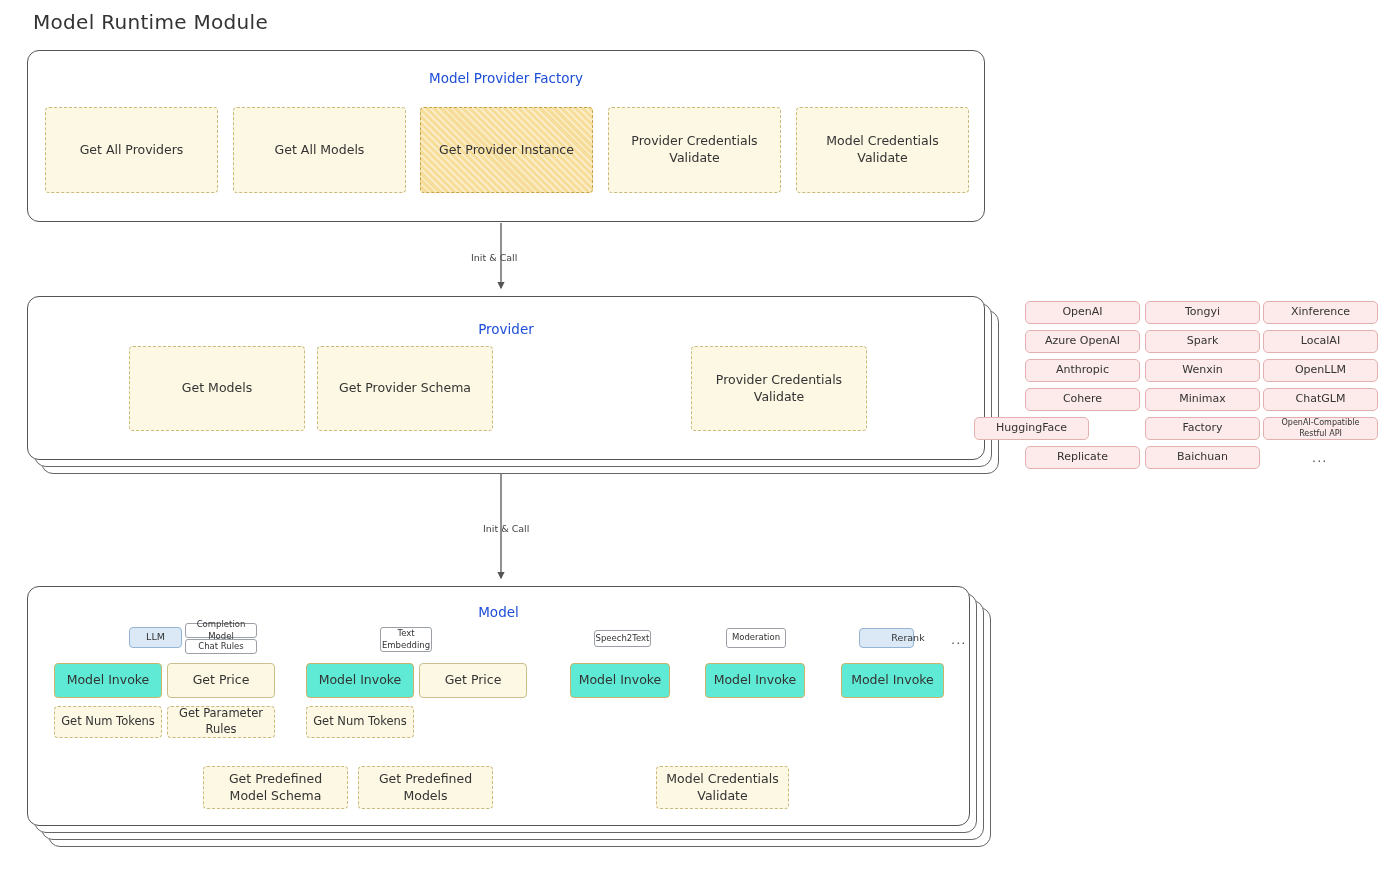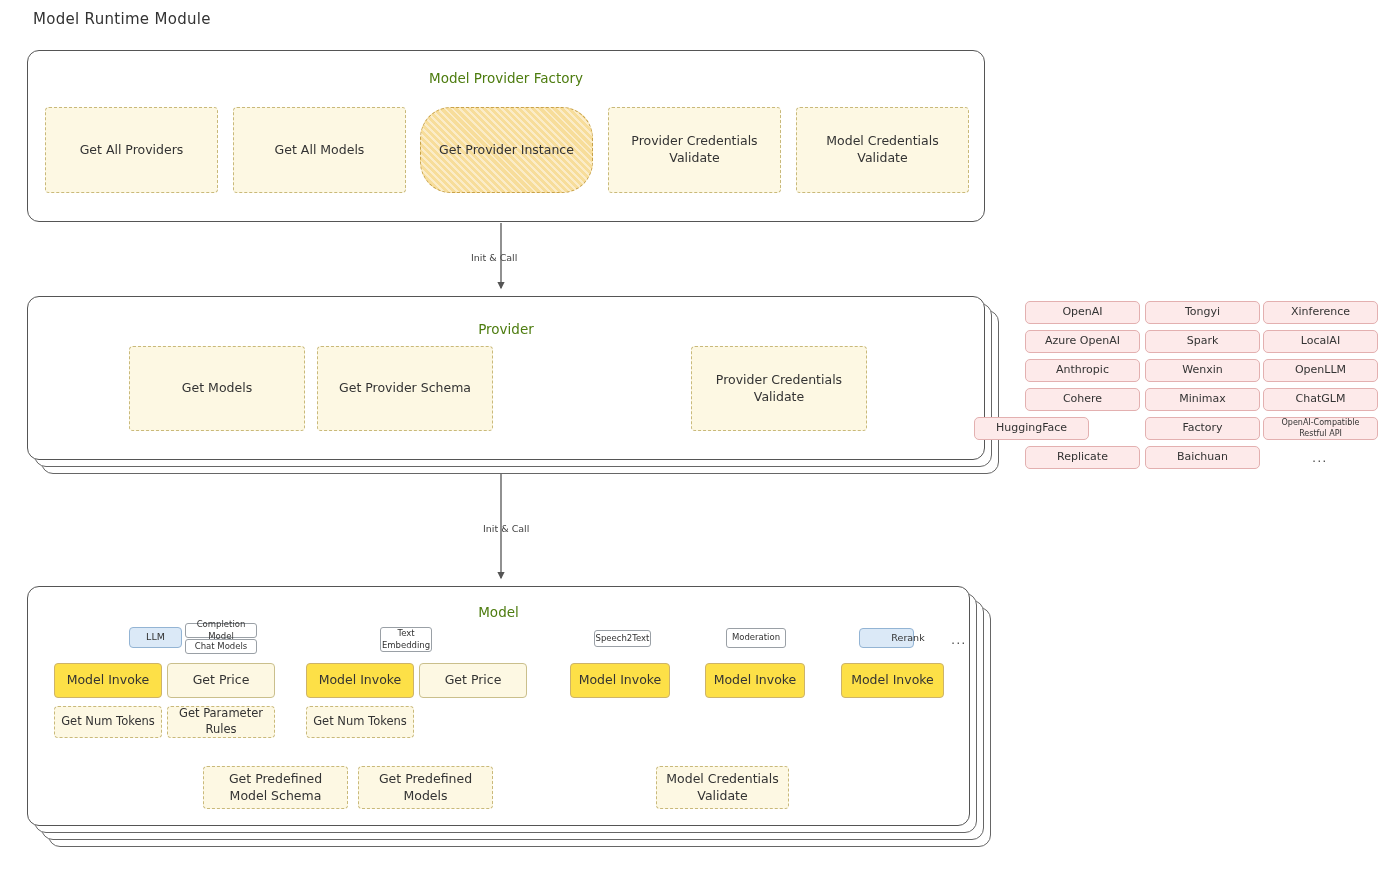--- a/index.html
+++ b/index.html
@@ -20,21 +20,21 @@
     left: 0; top: 0;
     width: 1393px;
     height: 880px;
   }
 
   
   .page-title {
     position: absolute;
     left: 33px;
     top: 10px;
-    font-size: 15px;
+    font-size: 20px;
     color: #333333;
     letter-spacing: 0.3px;
   }
 
   
   .outer-box {
     position: absolute;
     background: #ffffff;
     border: 1.4px solid #555555;
     border-radius: 12px;
@@ -45,21 +45,21 @@
     background: #ffffff;
     border: 1.3px solid #666666;
     border-radius: 12px;
     box-sizing: border-box;
   }
   .box-title {
     position: absolute;
     width: 100%;
     text-align: center;
     font-size: 13.5px;
-    color: #4d7c0f;
+    color: #1d4ed8;
   }
 
   .node {
     position: absolute;
     box-sizing: border-box;
     display: flex;
     align-items: center;
     justify-content: center;
     text-align: center;
     border-radius: 4px;
@@ -80,21 +80,21 @@
     background-image: repeating-linear-gradient(
       45deg,
       rgba(255,255,255,0.45) 0px,
       rgba(255,255,255,0.45) 2px,
       rgba(0,0,0,0) 2px,
       rgba(0,0,0,0) 5px
     );
   }
   
   .n-amber-solid {
-    background: #fde047;
+    background: #5eead4;
     border: 1.2px solid #cdb36a;
   }
   .n-yellow-solid {
     background: #fdf8e3;
     border: 1.2px solid #cabf8c;
   }
   
   .n-blue {
     background: #dbe9f7;
     border: 1.1px solid #93b4d4;
@@ -145,21 +145,21 @@
 
   <div class="outer-box" style="left:27px; top:50px; width:958px; height:172px;"></div>
   <div class="box-title" style="left:27px; top:70px; width:958px;">Model Provider Factory</div>
 
   <div class="node n-yellow" style="left:45px; top:107px; width:173px; height:86px;">
     <span>Get All Providers</span>
   </div>
   <div class="node n-yellow" style="left:233px; top:107px; width:173px; height:86px;">
     <span>Get All Models</span>
   </div>
-  <div class="node n-amber" style="left:420px; top:107px; width:173px; height:86px;border-radius:31px;">
+  <div class="node n-amber" style="left:420px; top:107px; width:173px; height:86px;">
     <span>Get Provider Instance</span>
   </div>
   <div class="node n-yellow" style="left:608px; top:107px; width:173px; height:86px;">
     <span>Provider Credentials Validate</span>
   </div>
   <div class="node n-yellow" style="left:796px; top:107px; width:173px; height:86px;">
     <span>Model Credentials Validate</span>
   </div>
 
   <div class="arrow-label" style="left:471px; top:252px;">Init &amp; Call</div>
@@ -242,21 +242,21 @@
   <div class="outer-box" style="left:27px; top:586px; width:943px; height:240px;"></div>
   <div class="box-title" style="left:27px; top:604px; width:943px;">Model</div>
 
   <div class="node n-blue" style="left:129px; top:627px; width:53px; height:21px;">
     <span>LLM</span>
   </div>
   <div class="node n-white-tag" style="left:185px; top:623px; width:72px; height:15px;">
     <span>Completion Model</span>
   </div>
   <div class="node n-white-tag" style="left:185px; top:639px; width:72px; height:15px;">
-    <span>Chat Models</span>
+    <span>Chat Rules</span>
   </div>
 
   <div class="node n-white-tag" style="left:380px; top:627px; width:52px; height:25px;">
     <span>Text Embedding</span>
   </div>
   <div class="node n-white-tag" style="left:594px; top:630px; width:57px; height:17px;">
     <span>Speech2Text</span>
   </div>
   <div class="node n-white-tag" style="left:726px; top:628px; width:60px; height:20px;">
     <span>Moderation</span>

